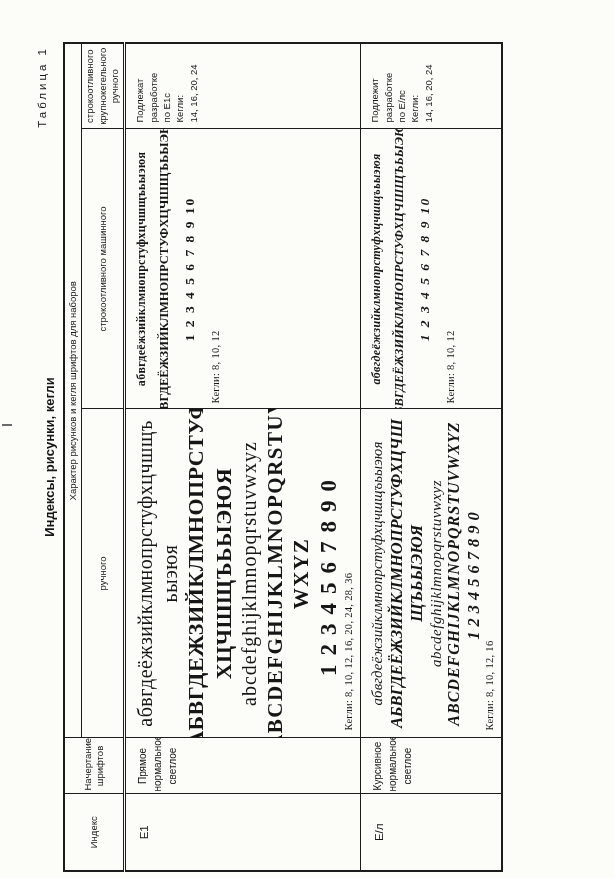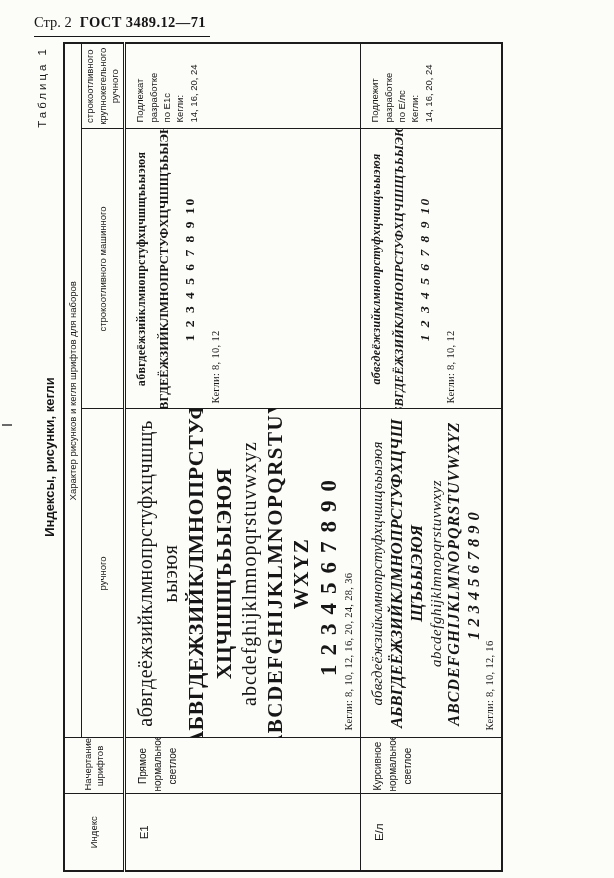--- a/index.html
+++ b/index.html
@@ -56,23 +56,20 @@
   .m-kegli{margin-top:12px;}
   .it{font-style:italic;}
   .gap{margin-top:8px;}
   .artifact{position:absolute;left:2px;top:424px;width:10px;height:2px;background:#6a6a6a;}
 </style>
 </head>
 <body>
 
 <div id="page">
 
-  <div class="page-header">
-    <span>Стр. 2</span><span class="doc-num">ГОСТ 3489.12—71</span>
-  </div>
 
   <div class="artifact"></div>
 
   <div class="rotated">
     <div class="tbl-label">Таблица 1</div>
     <div class="tbl-title">Индексы, рисунки, кегли</div>
 
     <table class="gost">
       <colgroup>
         <col style="width:77px">

